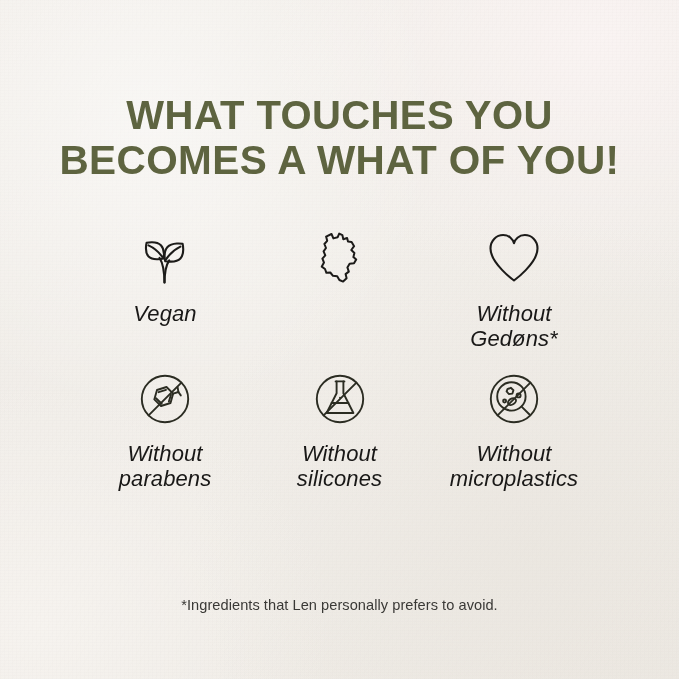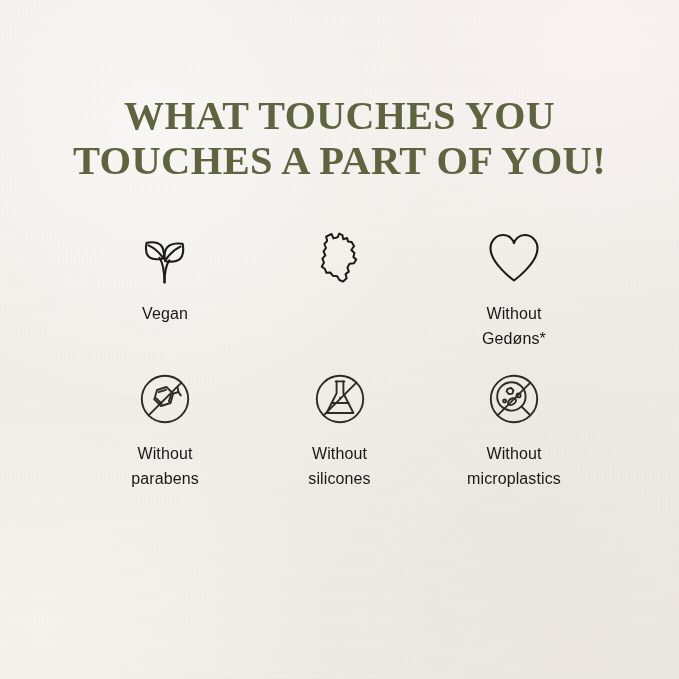--- a/index.html
+++ b/index.html
@@ -57,21 +57,21 @@
     position: absolute;
     top: 93px;
     left: 0;
     width: 679px;
     text-align: center;
     color: #5e6440;
     font-weight: 700;
     font-size: 40px;
     line-height: 45px;
     letter-spacing: 0.4px;
-    font-family: Liberation Serif, serif;
+    font-family: Liberation Sans, sans-serif;
   }
   .headline .hl-line { display: block; white-space: nowrap; }
   .headline .hl-line.l2 { font-size: 40.5px; }
 
   
   .grid {
     position: absolute;
     top: 228px;
     left: 78px;
     width: 523px;
@@ -94,26 +94,27 @@
     height: 60px;
     display: flex;
     align-items: center;
     justify-content: center;
   }
   .badge-icon svg { display: block; }
 
   .badge-label {
     margin-top: 14px;
     color: #191817;
-    font-size: 16px;
+    font-size: 22px;
     line-height: 24.5px;
     font-weight: 400;
     letter-spacing: 0.1px;
     font-family: "Liberation Sans", sans-serif;
     white-space: pre-line;
+    font-style: italic;
   }
   .badge.tight .badge-label { margin-top: 13px; }
 
   
   .footnote {
     position: absolute;
     top: 597px;
     left: 0;
     width: 679px;
     text-align: center;
@@ -123,21 +124,21 @@
     font-family: "Liberation Sans", sans-serif;
   }
 </style>
 </head>
 <body>
 
 <div id="infographic">
 
   <div class="headline layer">
     <span class="hl-line l1">WHAT TOUCHES YOU</span>
-    <span class="hl-line l2">TOUCHES A PART OF YOU!</span>
+    <span class="hl-line l2">BECOMES A WHAT OF YOU!</span>
   </div>
 
   <div class="grid layer">
 
     <div class="badge-row row1">
 
       <div class="badge">
         <div class="badge-icon">
           <svg width="60" height="56" viewBox="0 0 60 56" fill="none" stroke="#1c1b19" stroke-width="2.1" stroke-linecap="round" stroke-linejoin="round">
 
@@ -244,14 +245,15 @@
 
             <path d="M12.6 45.4 L45.4 12.6"></path>
           </svg>
         </div>
         <div class="badge-label">Without
 microplastics</div>
       </div>
     </div>
   </div>
 
+  <div class="footnote layer">*Ingredients that Len personally prefers to avoid.</div>
 
 </div>
 
 </body></html>

